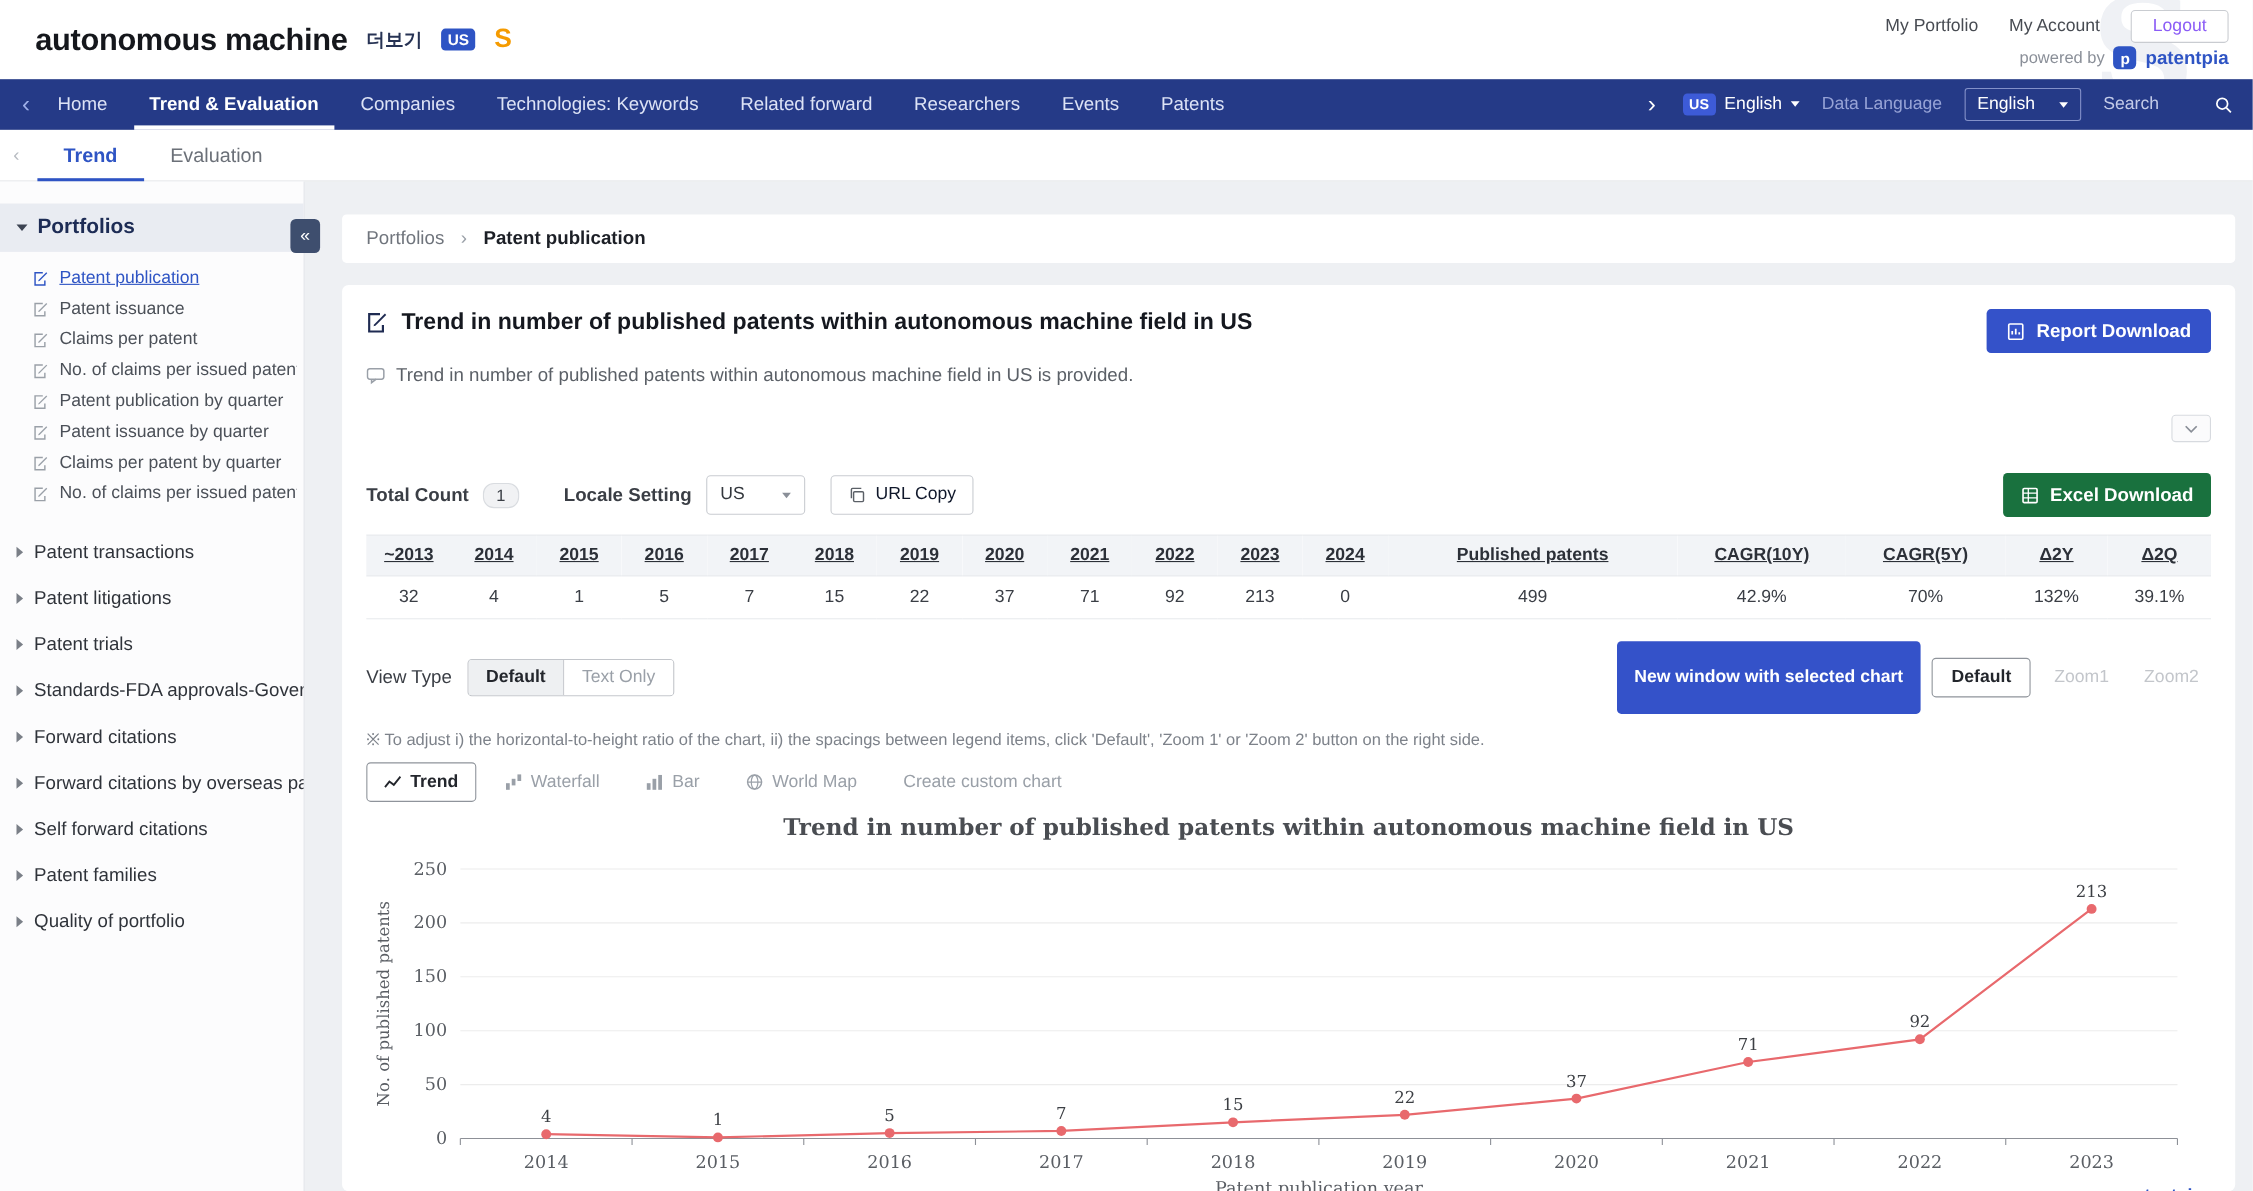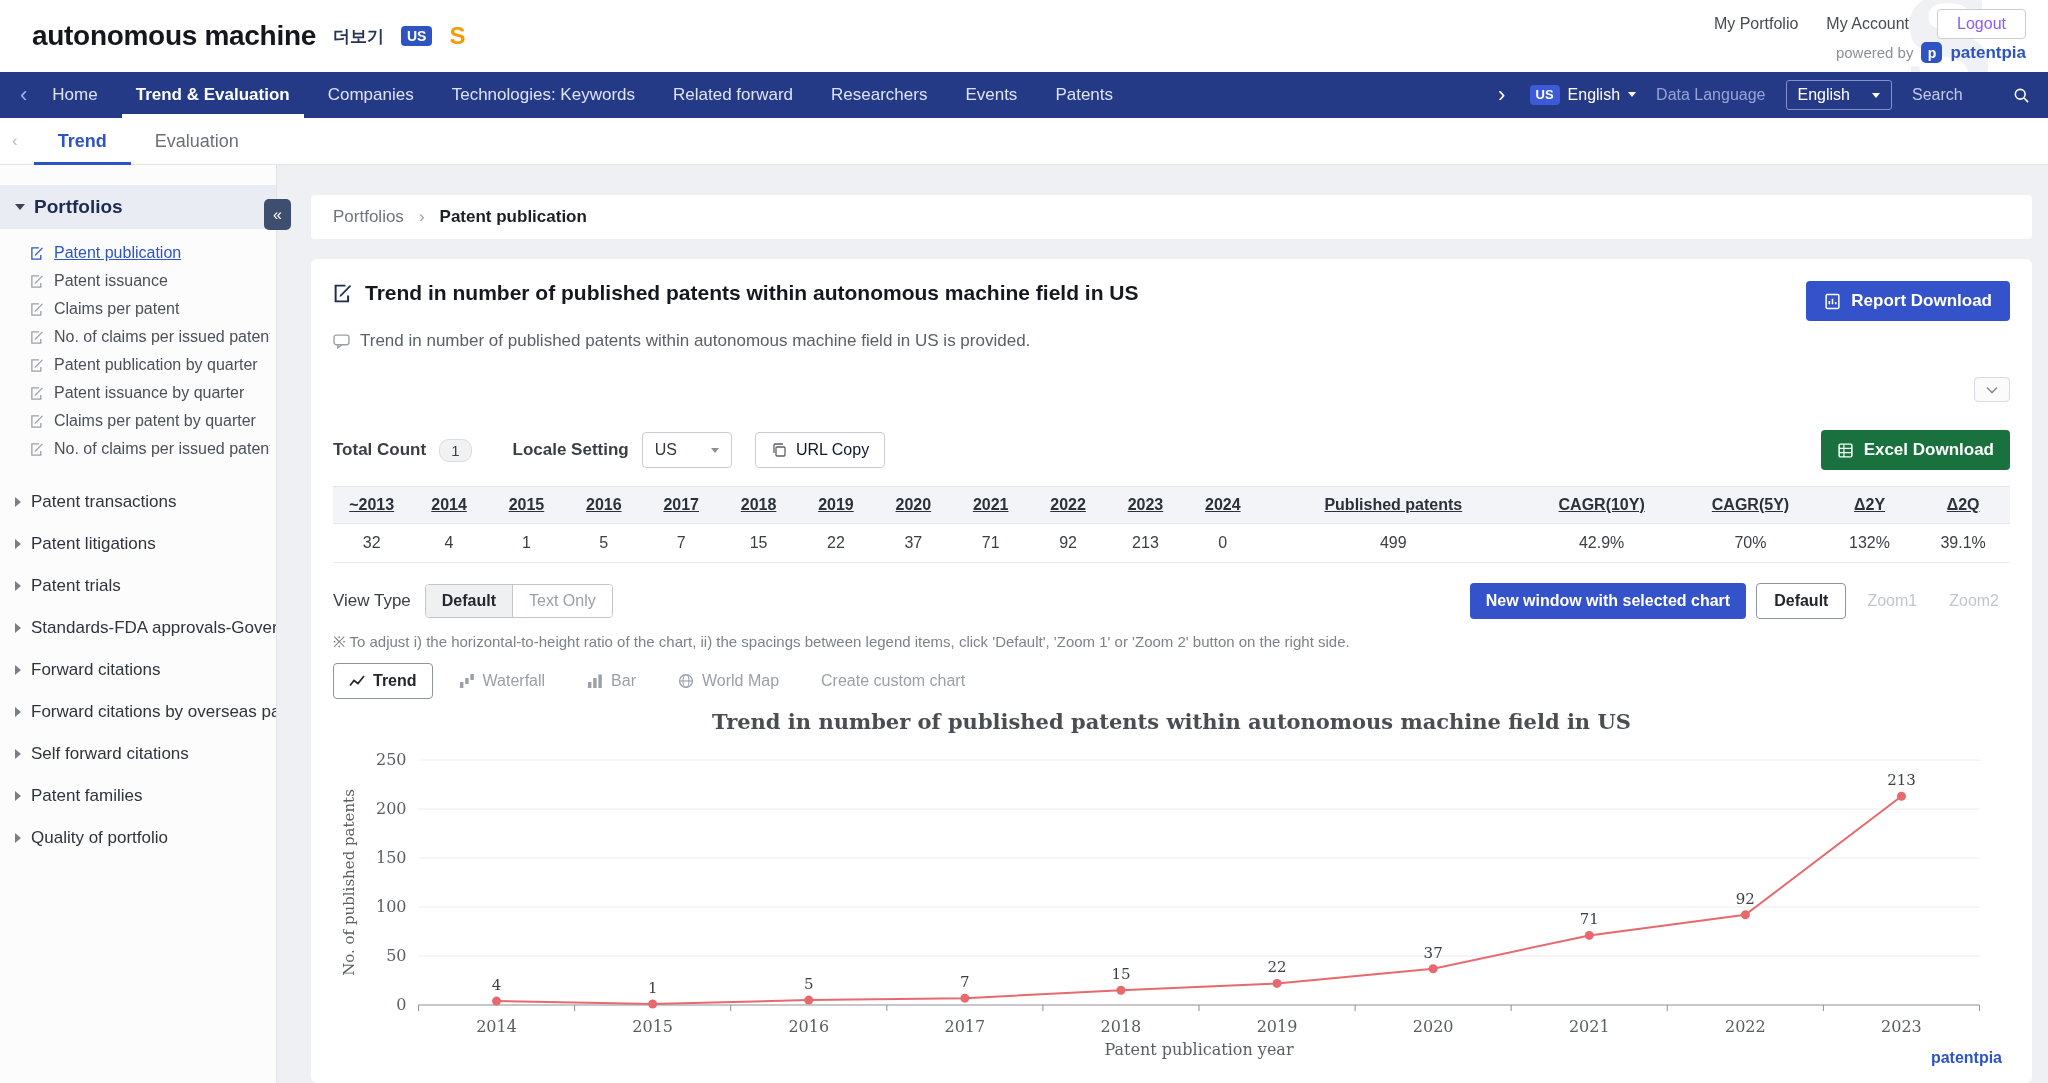--- a/index.html
+++ b/index.html
@@ -96,21 +96,21 @@
   .summary-table td { border-bottom:1px solid #e9ebee; padding:10px 4px; font-size:16px; text-align:center; color:#3a3e45; }
   .c-year { width:4.55%; } .c-pub { width:15.5%; } .c-cagr { width:9%; } .c-cagr2 { width:8.5%; } .c-delta { width:5.5%; }
 
   .viewtype-row { margin-top:20px; display:flex; align-items:center; }
   .viewtype-label { font-size:17px; color:#3a3e45; margin-right:14px; }
   .seg-group { display:flex; border:1px solid #c2c5ca; border-radius:4px; overflow:hidden; }
   .seg { padding:7px 16px; font-size:16px; color:#9aa0a8; background:#fff; border-right:1px solid #dcdfe3; }
   .seg:last-child { border-right:none; }
   .seg.active { background:#eef0f2; color:#23262c; font-weight:700; border-right:1px solid #c2c5ca; }
   .right-btns { margin-left:auto; display:flex; align-items:center; gap:10px; }
-  .new-window-btn { background:#3452c9; color:#fff; font-size:16px; font-weight:700; border:none; border-radius:4px; padding:9px 16px; }
+  .new-window-btn { background:#3452c9; color:#fff; font-size:16px; font-weight:700; border:none; border-radius:4px; padding:24px 16px; }
   .zoom-btn { font-size:16px; border-radius:4px; background:#fff; }
   .zoom-btn.active { border:1px solid #8f949b; color:#23262c; font-weight:700; padding:8px 17px; }
   .zoom-btn.disabled { border:1px solid transparent; color:#c3c6cb; padding:8px 10px; }
 
   .note-row { margin-top:12px; font-size:15px; color:#7d828a; }
 
   .chart-tabs { margin-top:12px; display:flex; align-items:center; gap:10px; }
   .chart-tab { display:flex; align-items:center; gap:8px; font-size:16px; color:#9aa0a8; padding:8px 15px; border:1px solid transparent; border-radius:4px; background:transparent; }
   .chart-tab.active { border-color:#8f949b; color:#23262c; font-weight:700; background:#fff; }
   .chart-tab svg { color:inherit; }

